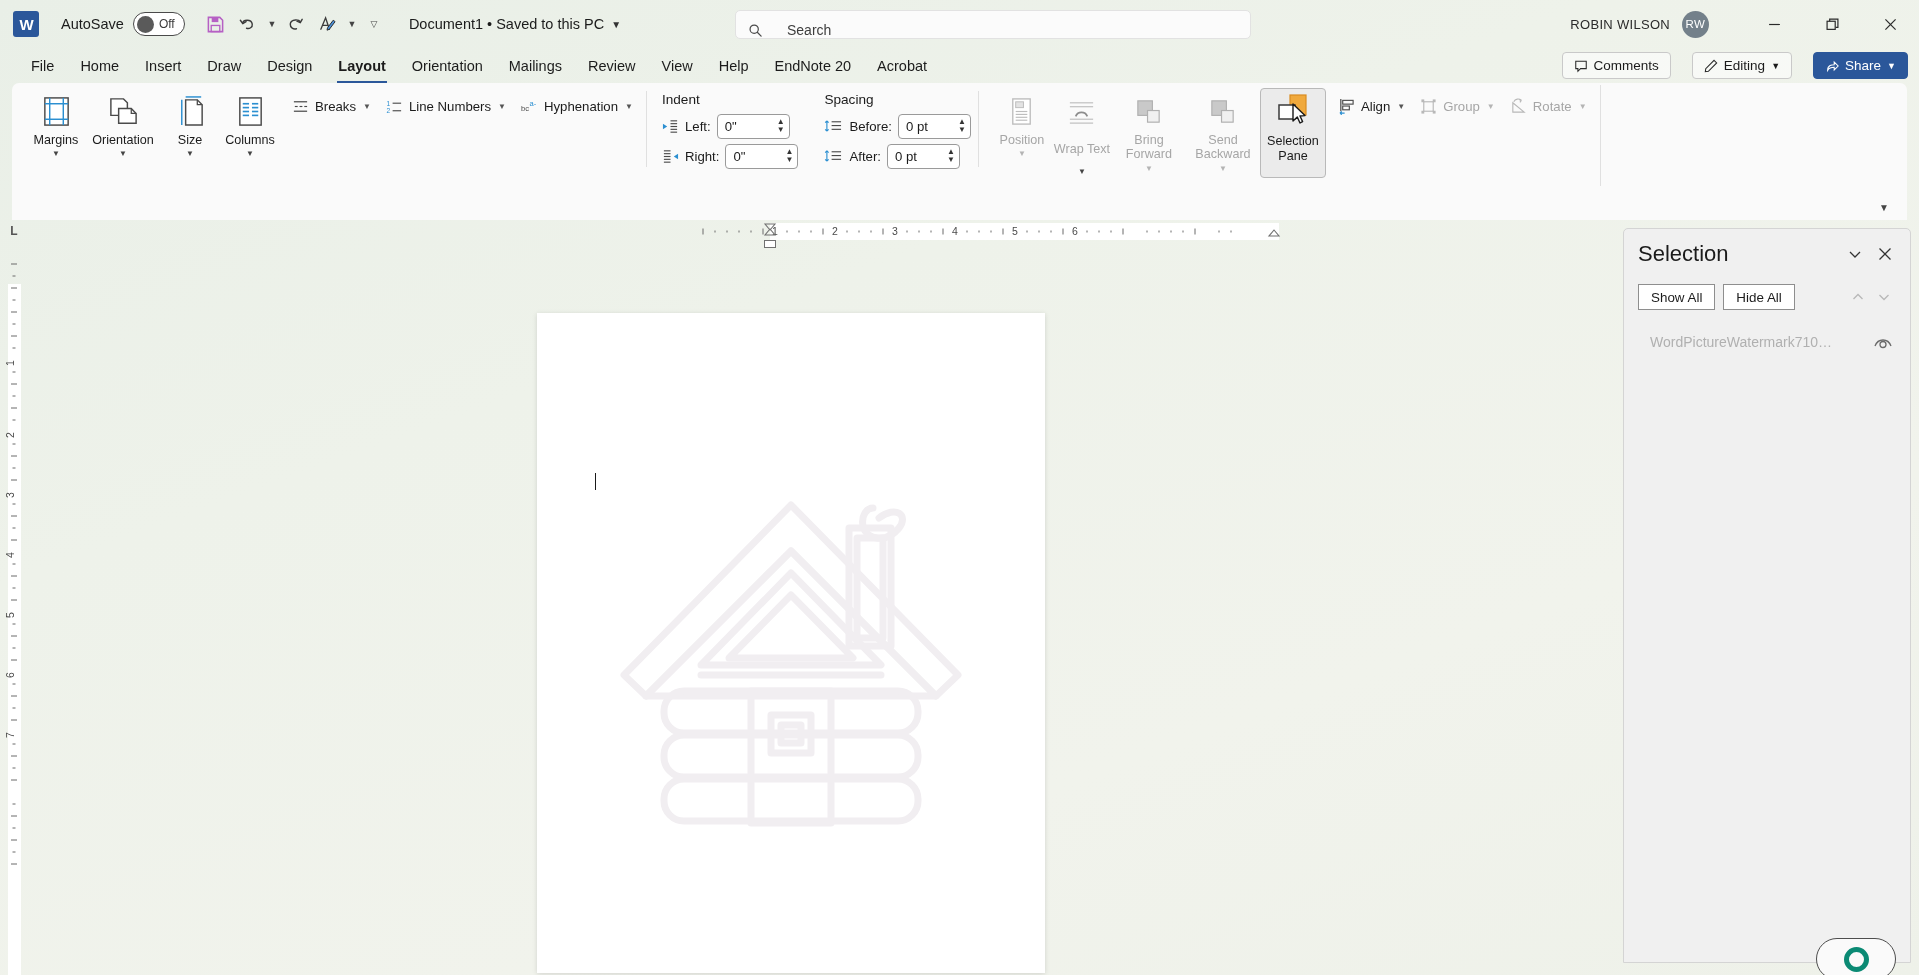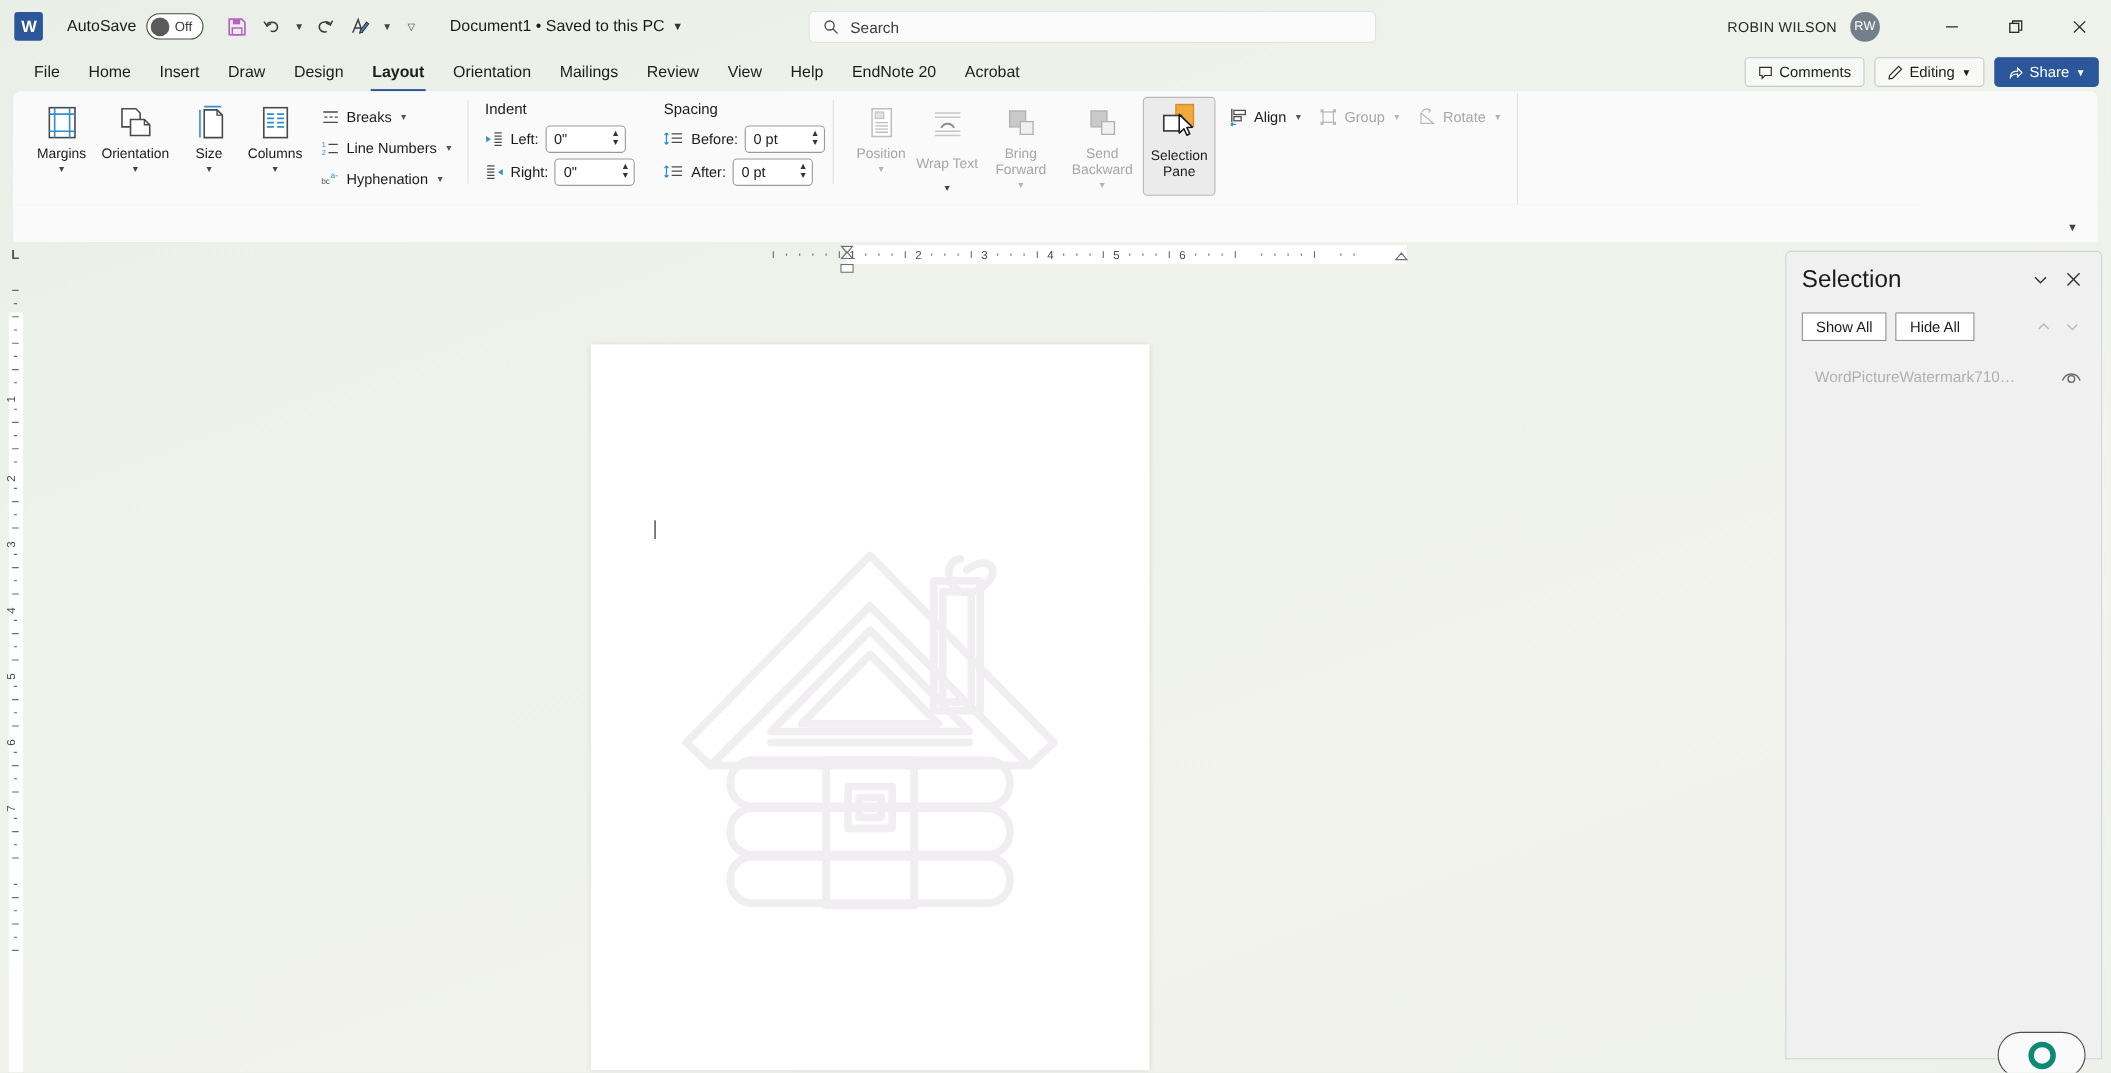--- a/index.html
+++ b/index.html
@@ -57,21 +57,21 @@
   .doc-title {
     margin-left: 22px; font-size: 14.5px; color: #1b1b1b;
     display: flex; align-items: center; gap: 7px; white-space: nowrap;
   }
   .doc-title .chev { font-size: 10px; color: #333; }
   .searchbox {
     position: absolute; left: 735px; top: 10px;
     width: 516px; height: 29px;
     background: #fbfbfb; border: 1px solid #e2e2e2;
     border-radius: 5px;
-    display: flex; align-items: center; padding-left: 12px; gap: 10px;
+    display: flex; align-items: flex-end; padding-left: 12px; gap: 24px;
   }
   .searchbox .ph { font-size: 14px; color: #3d3d3d; }
   .user-area {
     position: absolute; right: 210px; top: 0; height: 48px;
     display: flex; align-items: center; gap: 12px;
   }
   .user-name { font-size: 13px; color: #2a2a2a; letter-spacing: .3px; }
   .avatar {
     width: 27px; height: 27px; border-radius: 50%;
     background: #73808a; color: #fff; font-size: 11.5px;
@@ -99,21 +99,21 @@
     position: relative;
   }
   .tab:first-child { margin-left: 18px; }
   .tab.active { font-weight: bold; }
   .tab.active::after {
     content: ""; position: absolute; left: 12px; right: 12px; bottom: 0;
     height: 2.5px; background: #2b579a;
   }
   .tab-right {
     position: absolute; right: 11px; top: 0; height: 35px;
-    display: flex; align-items: center; gap: 9px; justify-content: center;
+    display: flex; align-items: center; gap: 21px; justify-content: center;
   }
   .pill {
     height: 27px; padding: 0 11px; border-radius: 4px;
     border: 1px solid #c9c9c9; background: rgba(255,255,255,.55);
     display: flex; align-items: center; gap: 6px;
     font-size: 13.5px; color: #1b1b1b; white-space: nowrap;
   }
   .pill.share {
     background: #2b579a; border-color: #2b579a; color: #fff;
   }
@@ -477,21 +477,21 @@
                 <line x1="18.5" y1="13" x2="25" y2="13"></line>
                 <line x1="18.5" y1="17" x2="25" y2="17"></line>
                 <line x1="18.5" y1="21" x2="25" y2="21"></line>
               </g>
             </svg>
         </div>
         <span class="lbl">Columns</span>
         <span class="dd">▼</span>
       </div>
 
-      <div style="display:flex;flex-direction:column;gap:3px;margin-left:6px;padding-top:6px;">
+      <div style="display:flex;gap:3px;margin-left:6px;padding-top:6px;">
         <div class="smallrow">
           <svg width="17" height="17" viewBox="0 0 18 18">
               <line x1="2" y1="4" x2="16" y2="4" stroke="#4a4a4a" stroke-width="1.3"></line>
               <line x1="2" y1="14" x2="16" y2="14" stroke="#4a4a4a" stroke-width="1.3"></line>
               <g stroke="#4a4a4a" stroke-width="1.2">
                 <line x1="3" y1="9" x2="6" y2="9"></line>
                 <line x1="8" y1="9" x2="11" y2="9"></line>
                 <line x1="13" y1="9" x2="16" y2="9"></line>
               </g>
             </svg>

